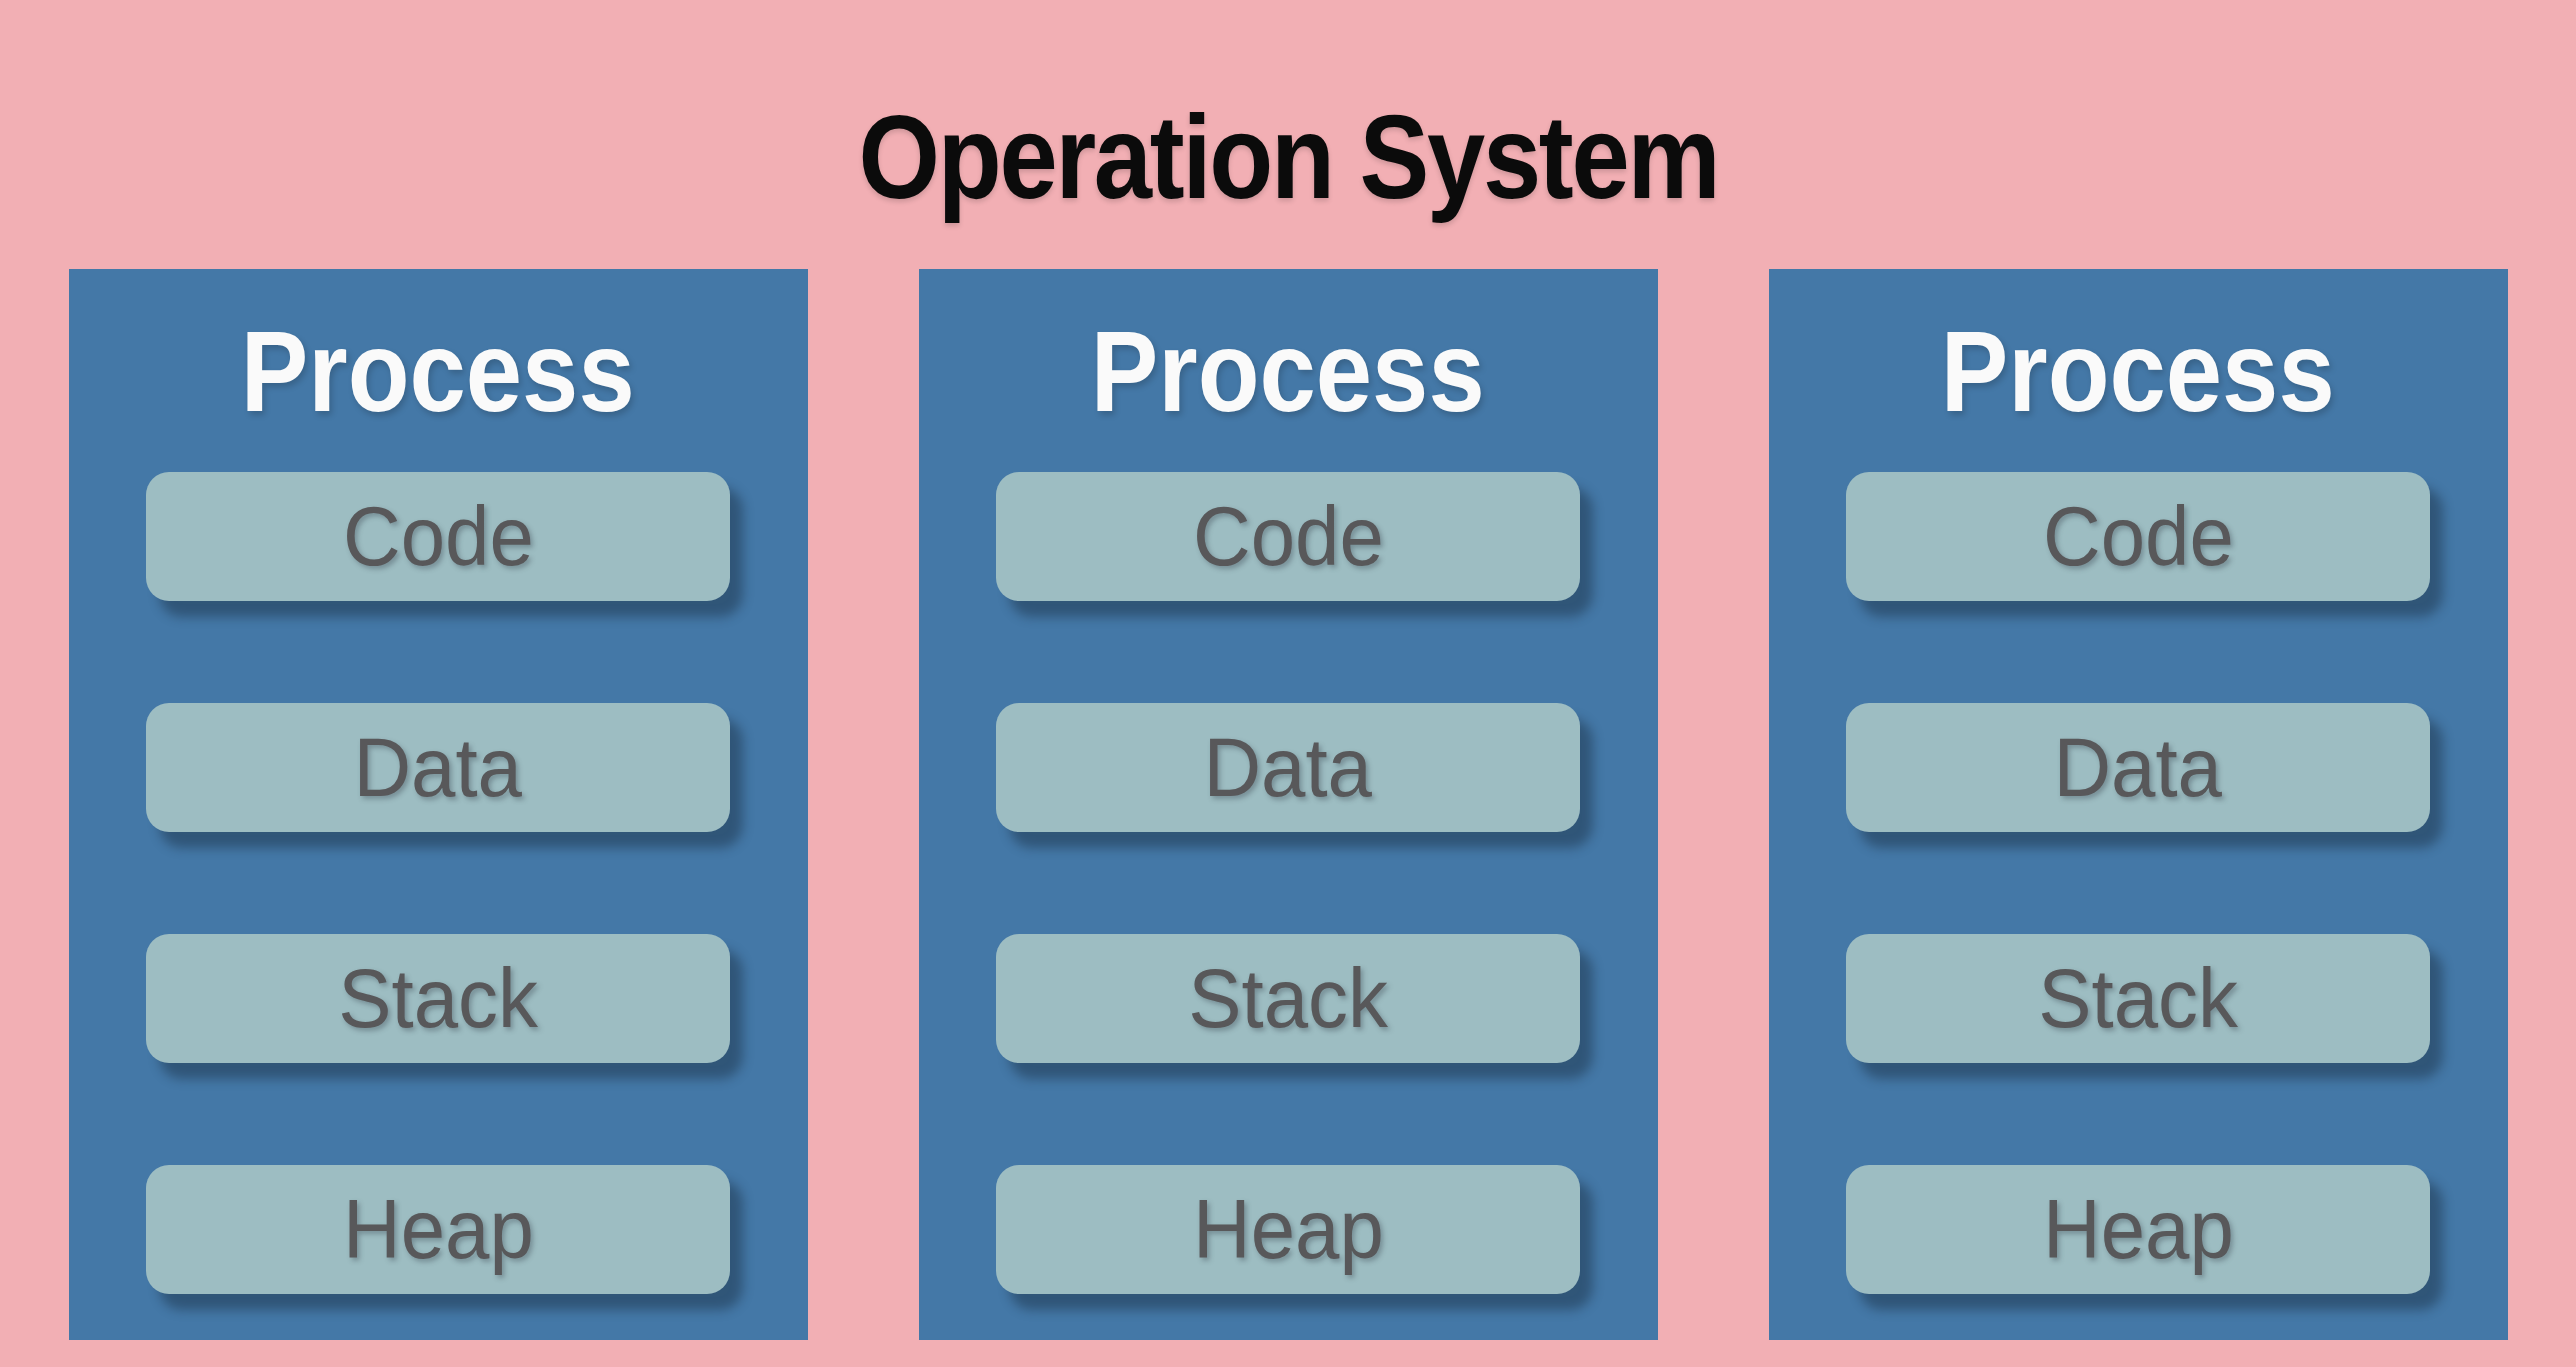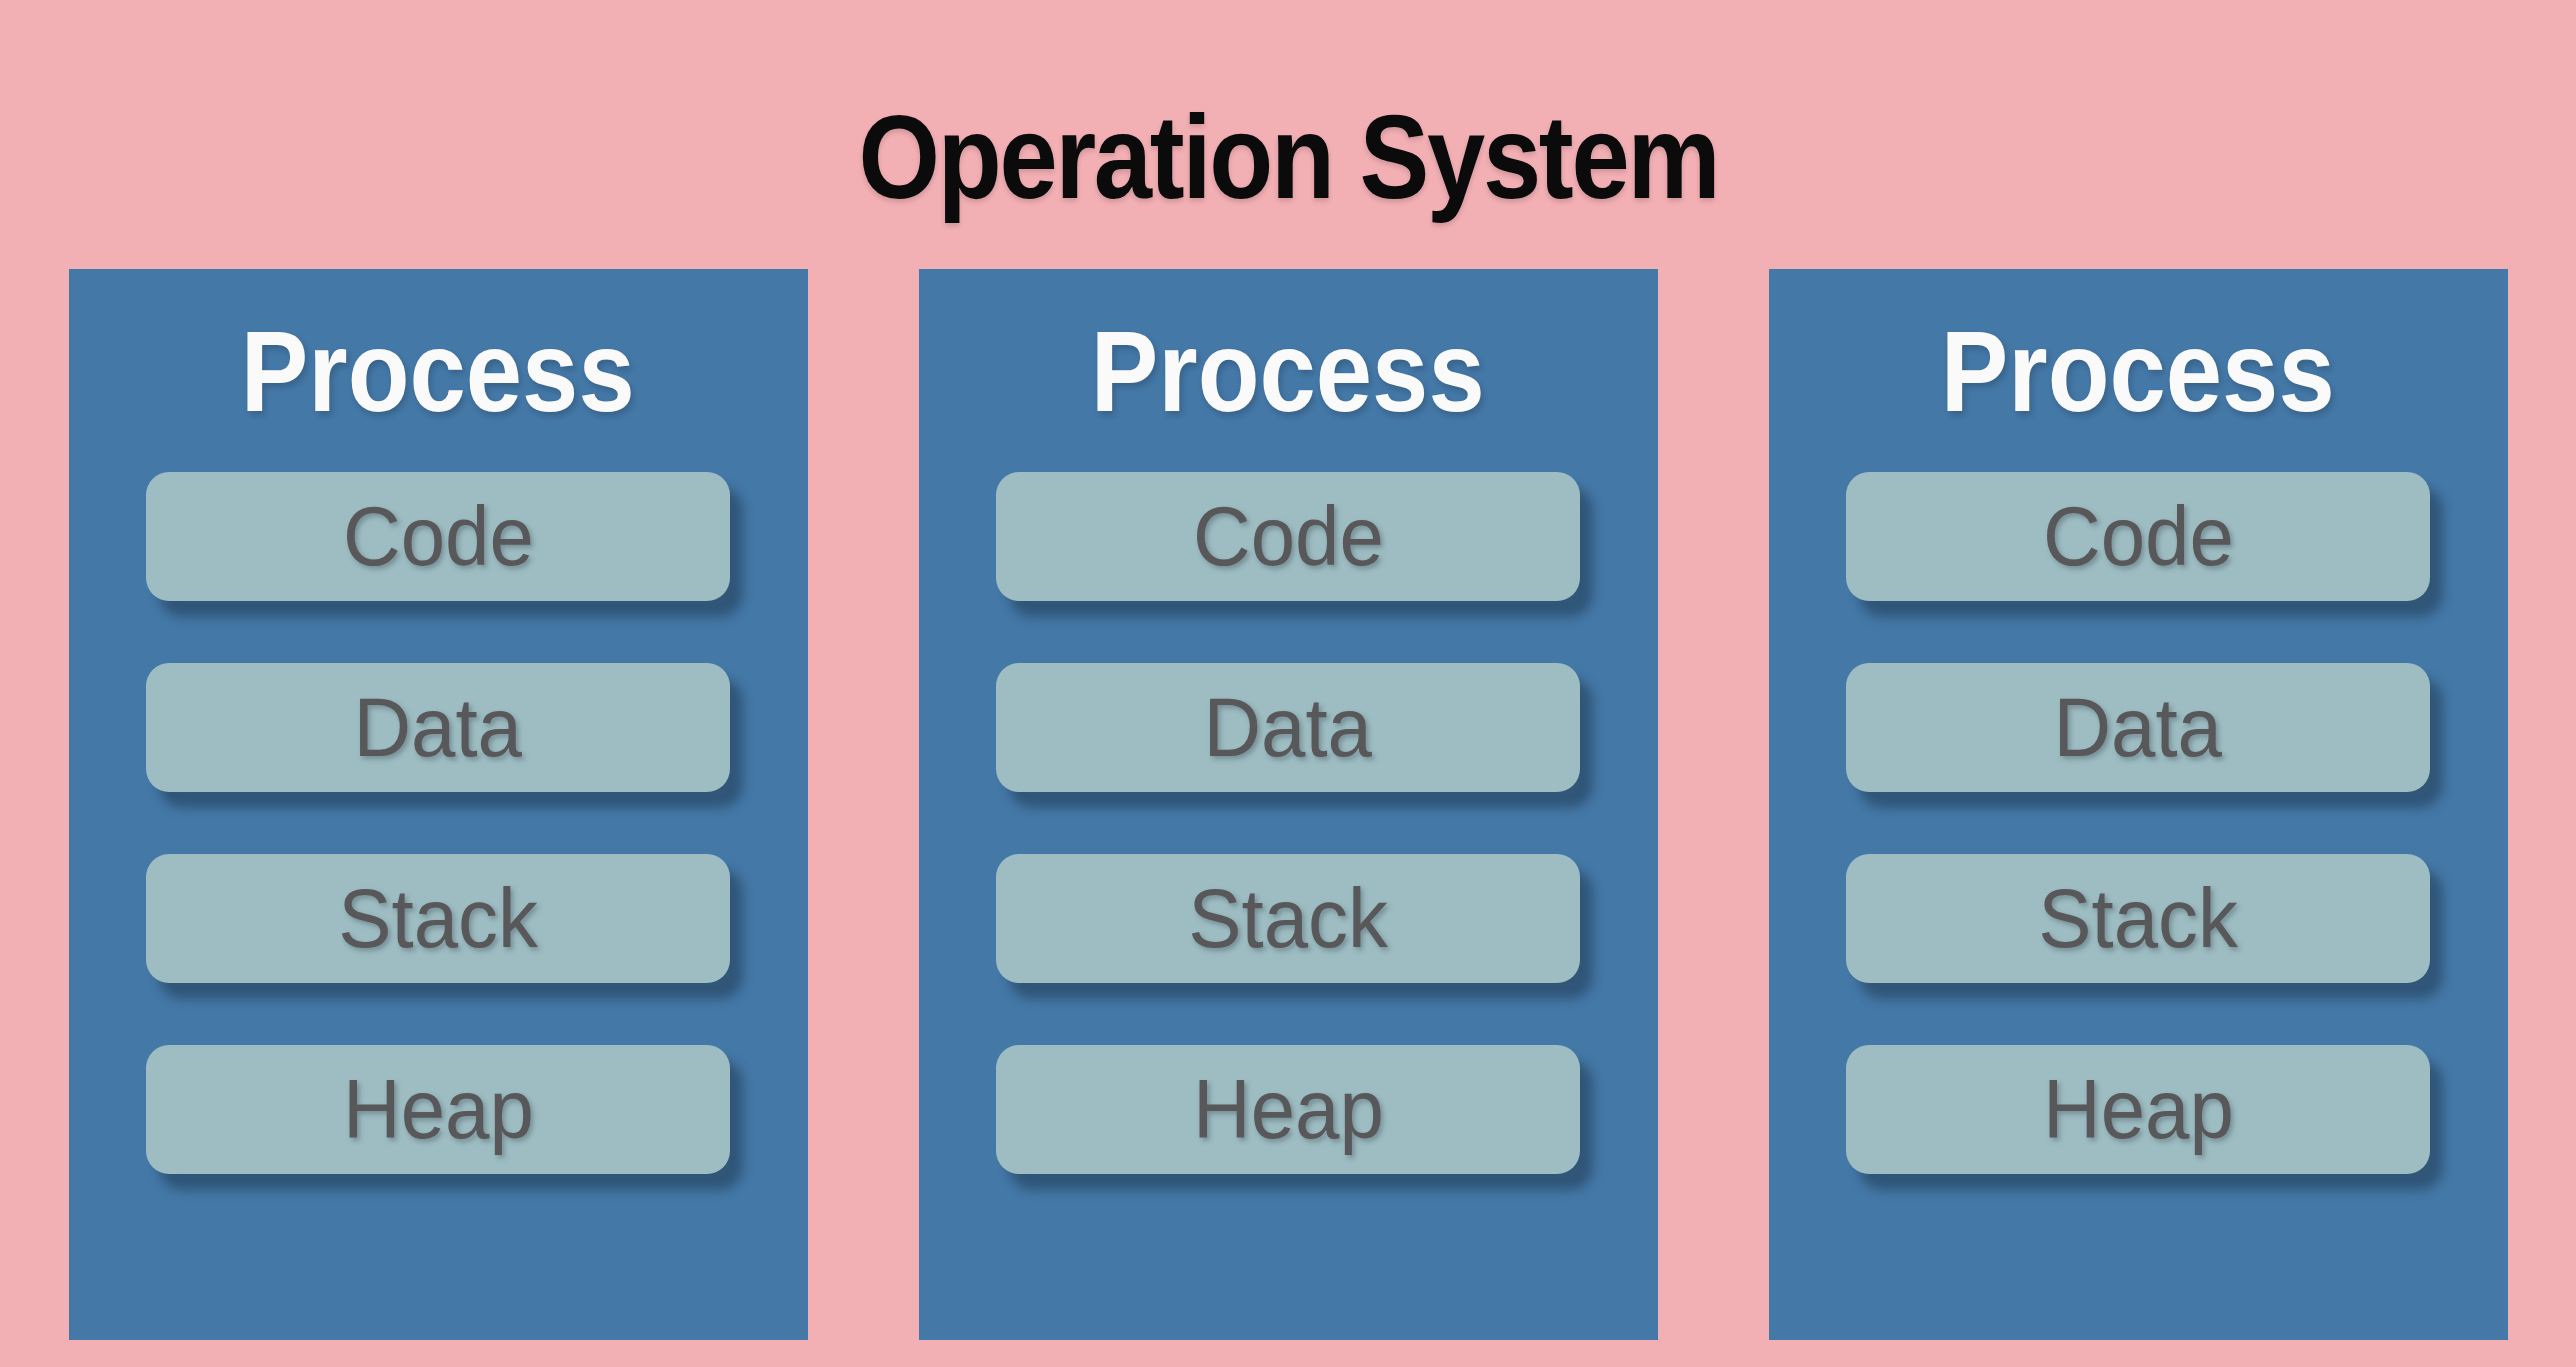--- a/index.html
+++ b/index.html
@@ -70,21 +70,21 @@
     font-weight: 700;
     color: #FAFAFA;
     transform: scaleX(0.88);
     transform-origin: center;
     text-shadow: 2.6px 4.3px 6.9px rgba(0,0,0,0.18);
     white-space: nowrap;
   }
   .segments {
     display: flex;
     flex-direction: column;
-    gap: 62px;
+    gap: 102px;
   }
   .segment {
     width: 584px;
     height: 129px;
     background: #9DBDC2;
     border-radius: 23px;
     display: flex;
     align-items: center;
     justify-content: center;
     box-shadow: 13px 15.5px 10.3px rgba(24, 44, 64, 0.45);

